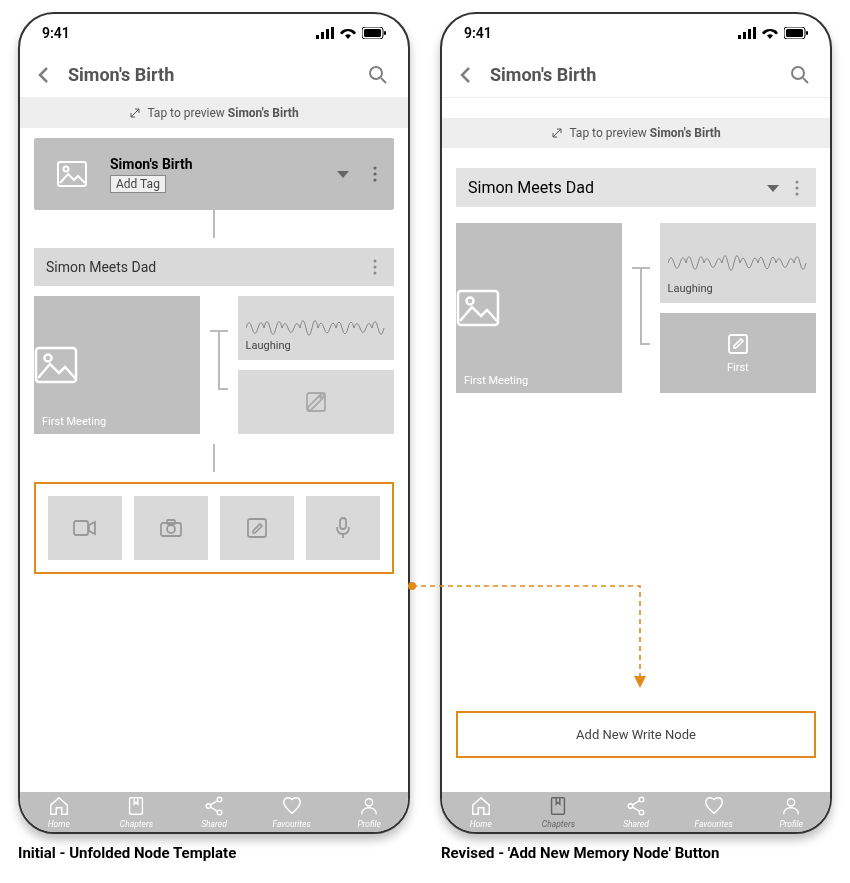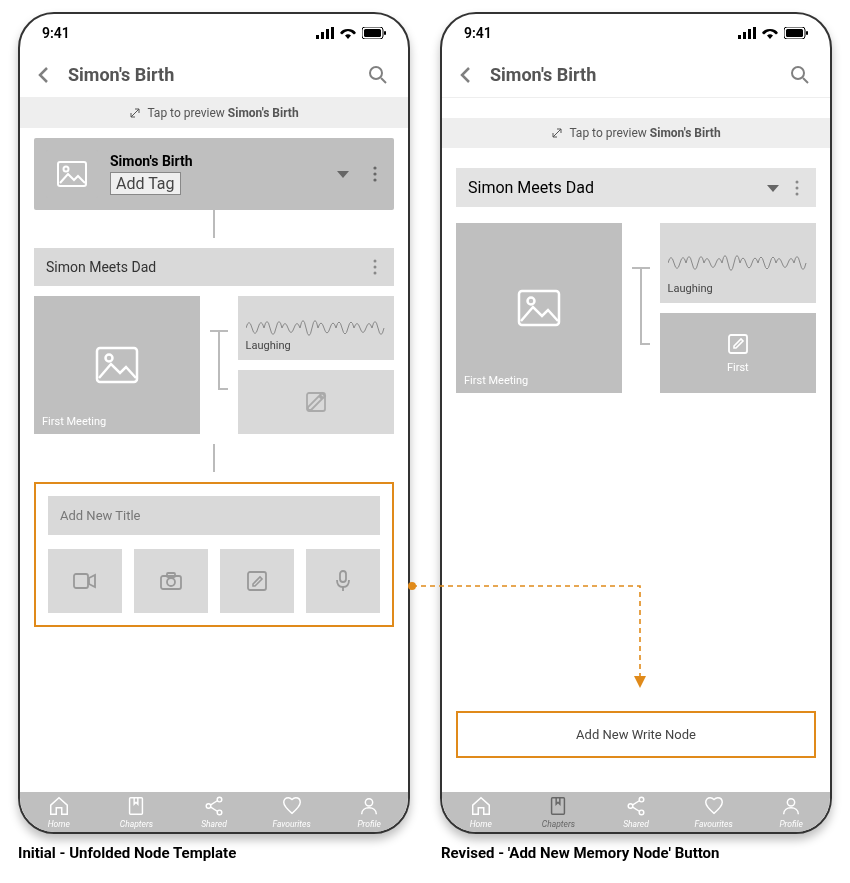--- a/index.html
+++ b/index.html
@@ -65,31 +65,31 @@
   .scroll { flex:1; padding:0; }
   
   .card { background:#e3e3e3; margin: 10px 14px; padding: 12px; border-radius:2px; }
   .card-dark { background:#bfbfbf; }
   .thumb {
     width:52px; height:48px; background:#bfbfbf; display:flex; align-items:center; justify-content:center; border-radius:2px;
   }
   .chapter-header { display:flex; align-items:center; gap:12px; }
   .chapter-header .info { flex:1; }
   .chapter-header .info .name { font-weight:700; font-size:14px; }
-  .tag-chip { display:inline-block; border:1px solid #888; font-size:16px; padding:1px 5px; margin-top:3px; color:#444; background:#efefef;}
+  .tag-chip { display:inline-block; border:1px solid #888; font-size:12px; padding:1px 5px; margin-top:3px; color:#444; background:#efefef;}
   .vline { width:2px; background:#bbb; margin:0 auto; }
   .sub-header { background:#d9d9d9; margin:10px 14px 0 14px; padding:10px 12px; display:flex; align-items:center; font-size:14px; color:#333;}
   .sub-header .t { flex:1; }
   .media-grid { display:flex; gap:10px; margin:0 14px; padding-top:10px;}
   .media-left {
     width: 46%;
     background:#bfbfbf;
     height:138px;
     position:relative;
-    display:flex; align-items:center; justify-content:center;
+    display:flex; align-items:center; 
   }
   .media-left .cap { position:absolute; left:8px; bottom:6px; color:#fff; font-size:11px; }
   .media-right { flex:1; display:flex; flex-direction:column; gap:10px; position:relative;}
   .audio-box, .write-box {
     background:#d9d9d9; flex:1; position:relative; display:flex; align-items:center; justify-content:center;
   }
   .audio-box .cap, .write-box .cap { position:absolute; left:8px; bottom:8px; font-size:11px; color:#444; }
   .write-box.dark { background:#bfbfbf; }
   .connector-h { position:absolute; background:#bbb; height:2px; }
   
@@ -262,23 +262,20 @@
                   <polyline points="3,3 3,19 19,19" fill="none" stroke="#aaa" stroke-width="1.8" opacity="0"></polyline>
                   <rect x="2" y="2" width="18" height="18" rx="2" fill="none" stroke="#aaa" stroke-width="1.8"></rect>
                 </svg>
             </div>
           </div>
         </div>
 
         <div class="vline" style="height:28px; margin-top:10px;"></div>
 
         <div class="add-block">
-          <div class="add-title-input">
-            <span>Add New Title</span>
-          </div>
           <div class="four-tiles">
             <div class="tile">
               <svg width="24" height="20" viewBox="0 0 24 20">
                   <rect x="1" y="3" width="14" height="14" rx="2" fill="none" stroke="#999" stroke-width="1.8"></rect>
                   <polygon points="16,7 22,4 22,16 16,13" fill="none" stroke="#999" stroke-width="1.8"></polygon>
                 </svg>
             </div>
             <div class="tile">
               <svg width="24" height="20" viewBox="0 0 24 20">
                   <rect x="2" y="5" width="20" height="13" rx="2" fill="none" stroke="#999" stroke-width="1.8"></rect>

